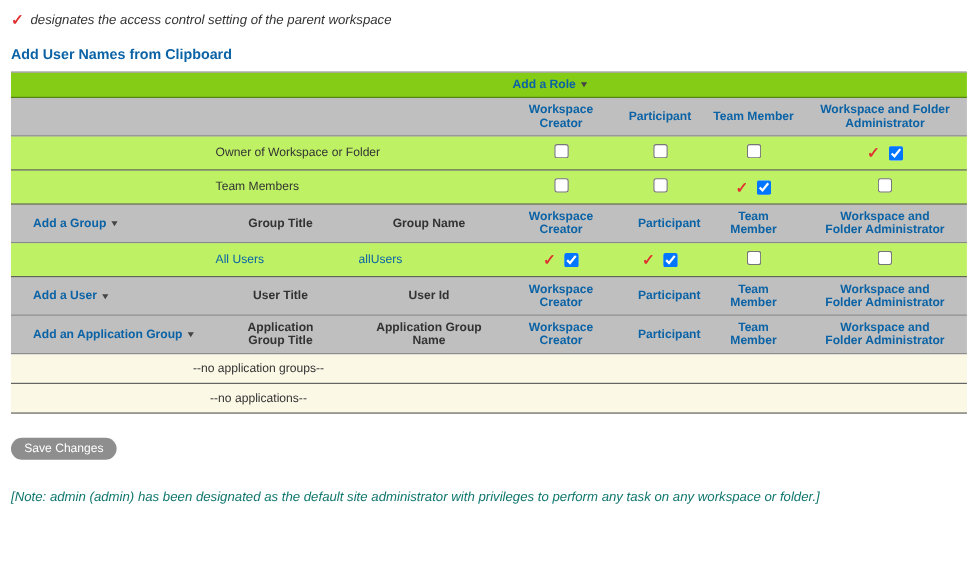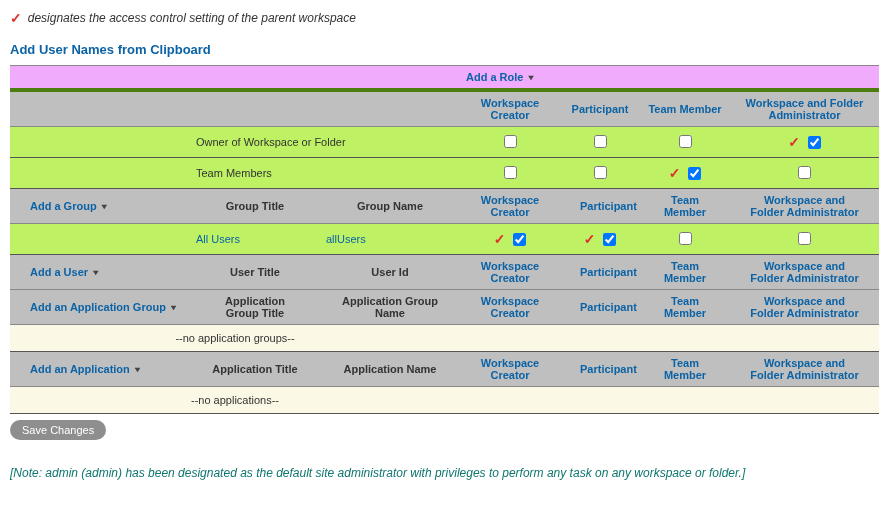--- a/index.html
+++ b/index.html
@@ -31,25 +31,25 @@
     width: 100%;
     border-collapse: collapse;
     table-layout: fixed;
   }
   td, th {
     padding: 5px 6px;
     font-size: 11px;
     vertical-align: middle;
   }
   .hdr-gray {
-    background: #f0abfc;
+    background: #84cc16;
     font-weight: bold;
     color: #333;
     border-top: 1px solid #888;
-    border-bottom: 4px solid #4d7c0f;
+    border-bottom: 1px solid #4d7c0f;
   }
   .sub-gray {
     background: #bfbfbf;
     color: #0b63a6;
     font-weight: bold;
     border-bottom: 1px solid #888;
     font-size: 11px;
   }
   .link {
     color: #0b63a6;
@@ -97,21 +97,21 @@
   .section-hdr .subcol { color: #333; text-align: center; font-weight: bold; }
   .section-hdr .role-col { color: #0b63a6; text-align: center; font-weight: bold; }
   .empty-row {
     background: #fbf8e5;
     border-bottom: 1px solid #555;
     text-align: center;
     color: #333;
   }
   .empty-row td { padding: 7px 6px; }
   .save-btn {
-    margin-top: 6px;
+    margin-top: 22px;
     background: #8e8e8e;
     color: #fff;
     border: none;
     border-radius: 10px;
     padding: 4px 12px;
     font-size: 11px;
     cursor: pointer;
   }
   .footnote {
     margin-top: 26px;
@@ -263,34 +263,20 @@
     <td class="role-col">Workspace and Folder Administrator</td>
   </tr>
   <tr class="empty-row">
     <td colspan="3">--no application groups--</td>
     <td></td>
         <td></td>
         <td></td>
         <td></td>
   </tr>
 
-  <tr class="section-hdr">
-    <td>
-      <span class="lbl nowrap">
-        <span>Add an Application</span>
-        <span class="filter-icon">▾</span>
-      </span>
-    </td>
-    <td class="subcol">Application Title</td>
-    <td class="subcol">Application Name</td>
-    <td class="role-col">Workspace Creator</td>
-    <td class="role-col">Participant</td>
-    <td class="role-col">Team Member</td>
-    <td class="role-col">Workspace and Folder Administrator</td>
-  </tr>
   <tr class="empty-row">
     <td colspan="3">--no applications--</td>
     <td></td>
         <td></td>
         <td></td>
         <td></td>
   </tr>
 
 </tbody>
   </table>

